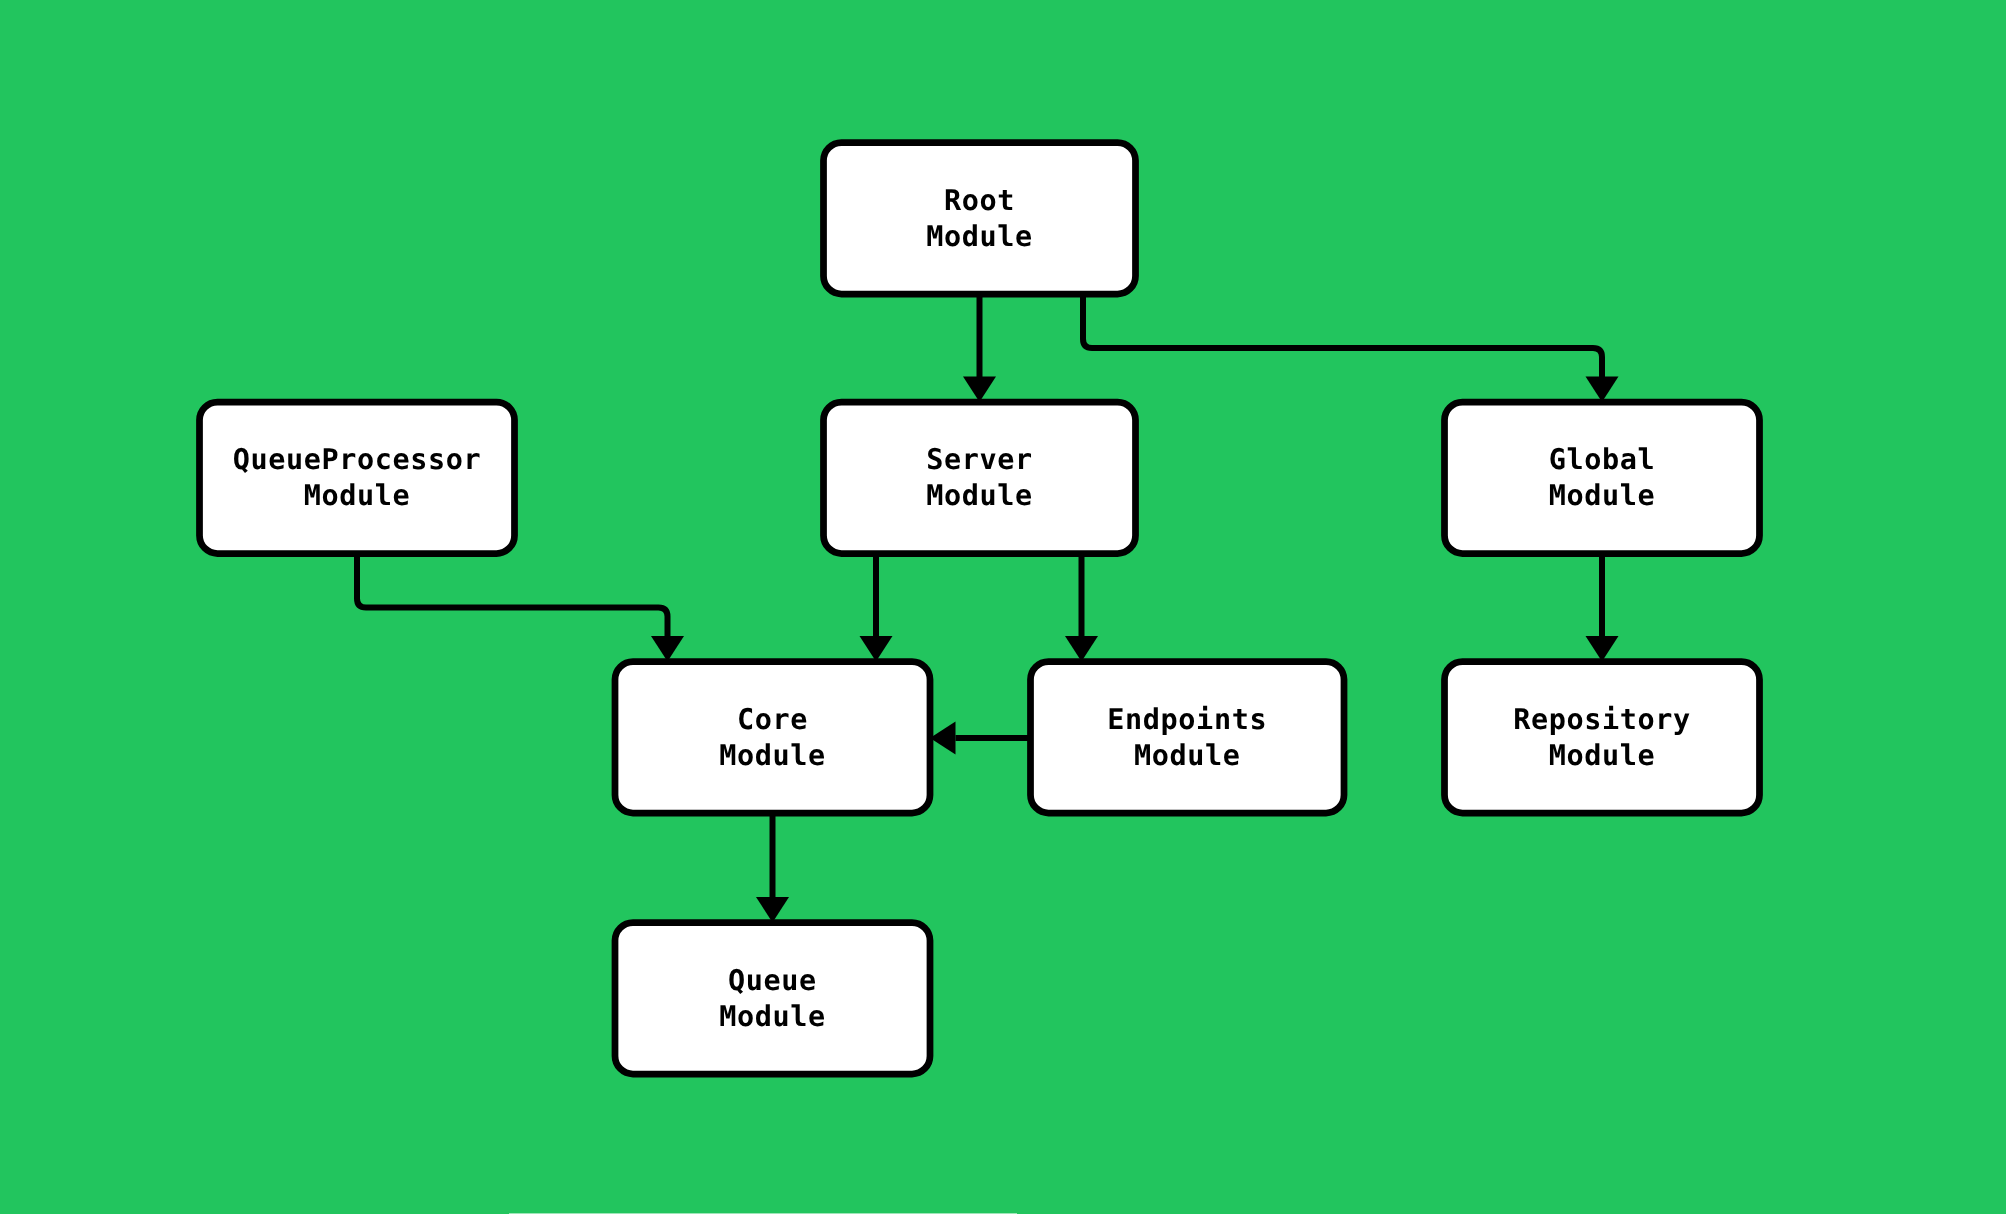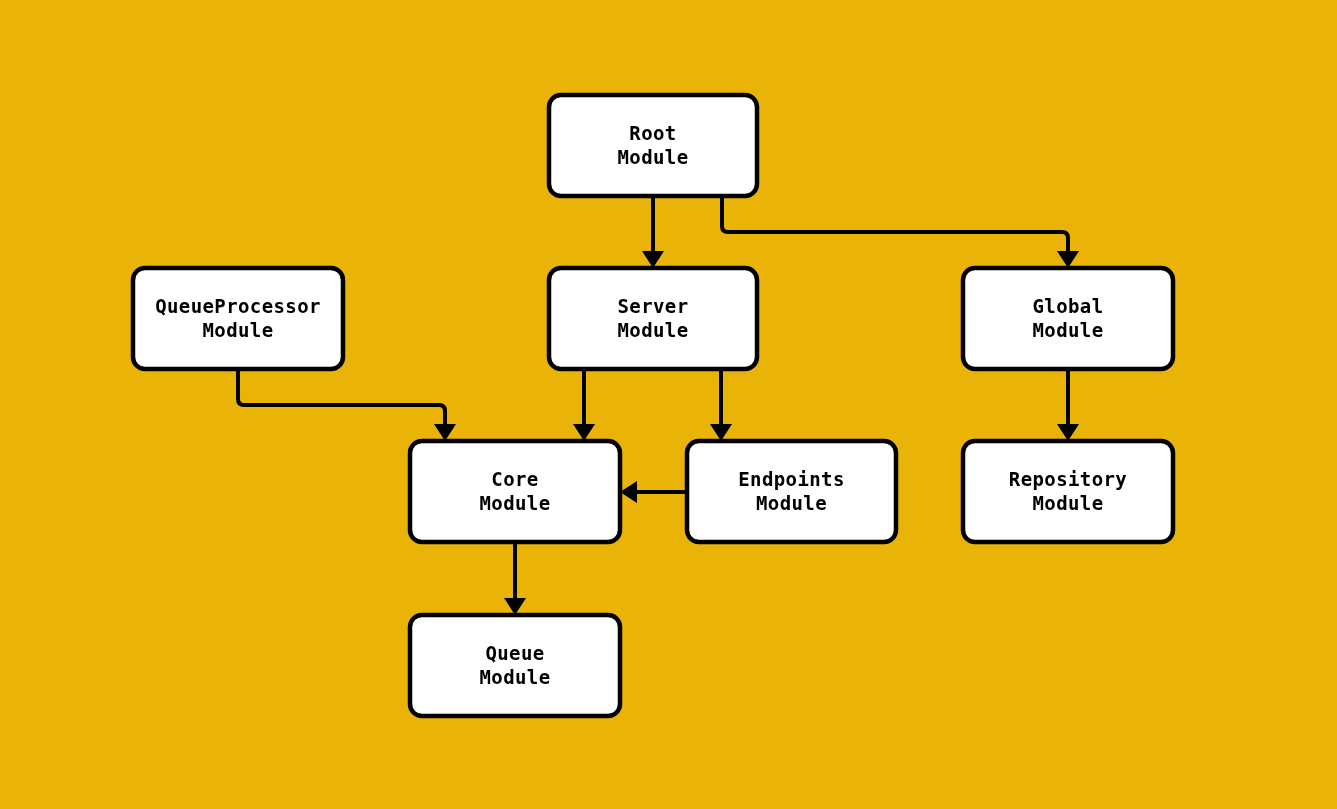--- a/index.html
+++ b/index.html
@@ -11,21 +11,21 @@
   body {
     width: 1337px;
     height: 809px;
     overflow: hidden;
     font-family: "DejaVu Sans Mono", "Liberation Mono", monospace;
   }
   #diagram-root {
     position: relative;
     width: 1337px;
     height: 809px;
-    background: #eab308;
+    background: #22c55e;
   }
   svg#diagram-canvas {
     display: block;
     width: 1337px;
     height: 809px;
   }
   .node-box {
     fill: #ffffff;
     stroke: #000000;
     stroke-width: 4.5;

